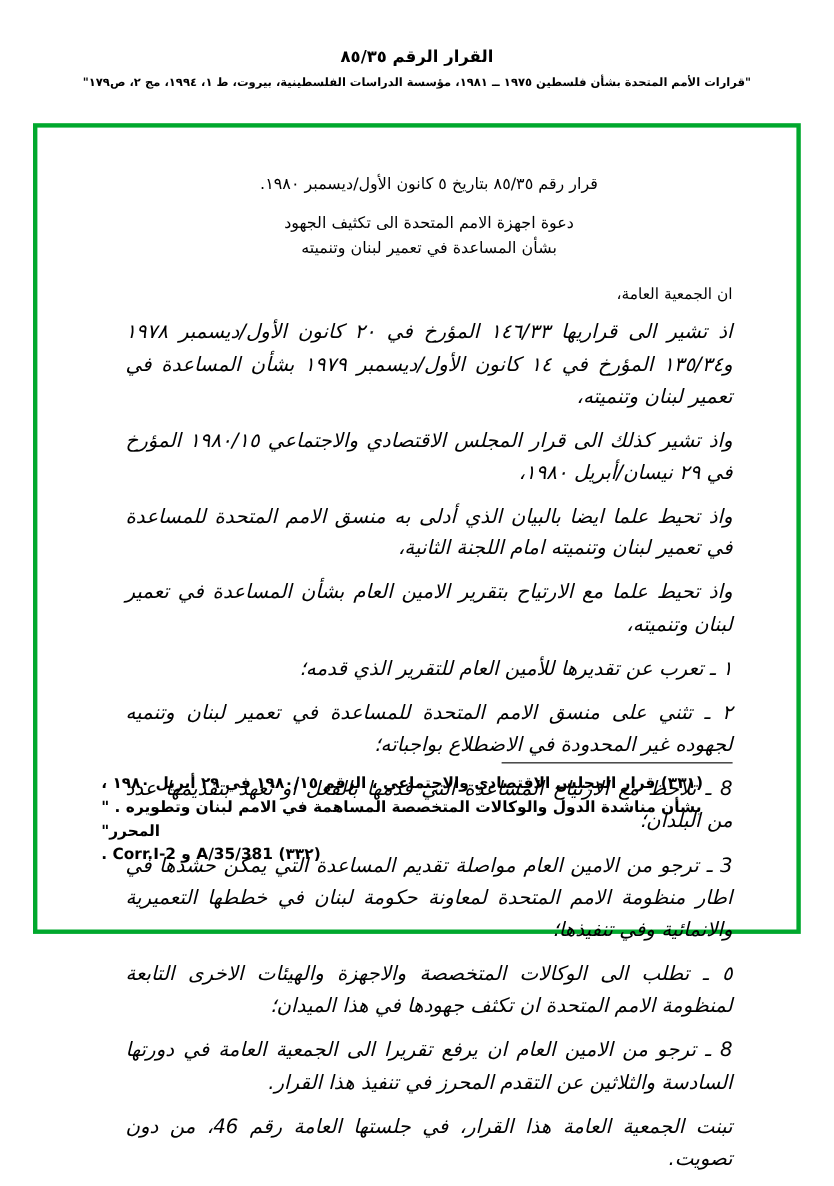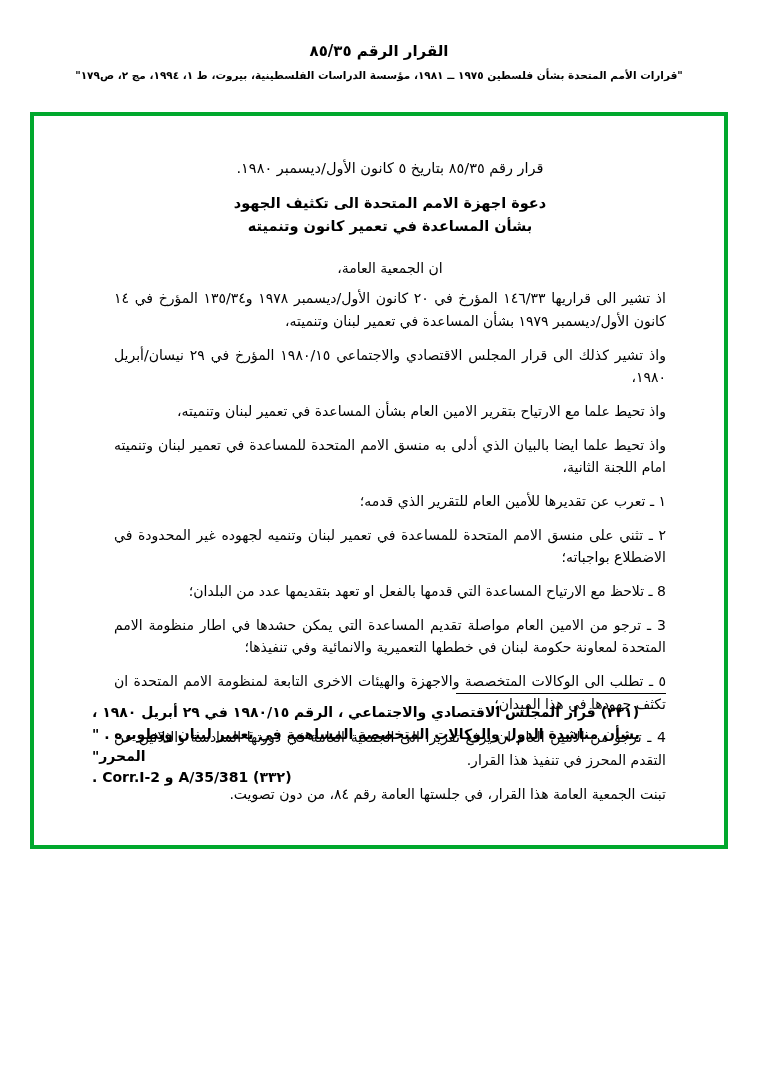--- a/index.html
+++ b/index.html
@@ -54,40 +54,41 @@
     direction: rtl;
   }
   .res-line {
     font-size: 14.5px;
     text-align: center;
     margin: 14px 0 0 0;
     direction: rtl;
   }
   .res-heading {
     font-size: 14.5px;
-    font-weight: bold;
+    font-weight: normal;
     text-align: center;
     margin-top: 16px;
     line-height: 1.6;
     direction: rtl;
   }
   .res-heading .l2 { display: block; }
   .opening {
     font-size: 14px;
     margin-top: 22px;
-    text-align: center;
+    text-align: right;
     direction: rtl;
   }
   .para {
-    font-size: 14px;
+    font-size: 18px;
     line-height: 1.62;
     margin-top: 11px;
     text-align: justify;
     text-justify: inter-word;
     direction: rtl;
+    font-style: italic;
   }
   .notes {
     position: absolute;
     bottom: 56px;
     right: 58px;
     left: 58px;
     direction: rtl;
   }
   .notes-rule {
     width: 210px;
@@ -113,42 +114,42 @@
     <div class="doc-source">"قرارات الأمم المتحدة بشأن فلسطين ١٩٧٥ ــ ١٩٨١، مؤسسة الدراسات الفلسطينية، بيروت، ط ١، ١٩٩٤، مج ٢، ص١٧٩"</div>
   </div>
 
   <div class="frame">
     <div class="frame-inner">
 
       <div class="res-line">قرار رقم ٨٥/٣٥ بتاريخ ٥ كانون الأول/ديسمبر ١٩٨٠.</div>
 
       <div class="res-heading">
         <span>دعوة اجهزة الامم المتحدة الى تكثيف الجهود</span>
-        <span class="l2">بشأن المساعدة في تعمير كانون وتنميته</span>
+        <span class="l2">بشأن المساعدة في تعمير لبنان وتنميته</span>
       </div>
 
       <div class="opening">ان الجمعية العامة،</div>
 
       <div class="para">اذ تشير الى قراريها ١٤٦/٣٣ المؤرخ في ٢٠ كانون الأول/ديسمبر ١٩٧٨ و١٣٥/٣٤ المؤرخ في ١٤ كانون الأول/ديسمبر ١٩٧٩ بشأن المساعدة في تعمير لبنان وتنميته،</div>
       <div class="para">واذ تشير كذلك الى قرار المجلس الاقتصادي والاجتماعي ١٩٨٠/١٥ المؤرخ في ٢٩ نيسان/أبريل ١٩٨٠،</div>
+      <div class="para">واذ تحيط علما ايضا بالبيان الذي أدلى به منسق الامم المتحدة للمساعدة في تعمير لبنان وتنميته امام اللجنة الثانية،</div>
       <div class="para">واذ تحيط علما مع الارتياح بتقرير الامين العام بشأن المساعدة في تعمير لبنان وتنميته،</div>
-      <div class="para">واذ تحيط علما ايضا بالبيان الذي أدلى به منسق الامم المتحدة للمساعدة في تعمير لبنان وتنميته امام اللجنة الثانية،</div>
 
       <div class="para">١ ـ تعرب عن تقديرها للأمين العام للتقرير الذي قدمه؛</div>
       <div class="para">٢ ـ تثني على منسق الامم المتحدة للمساعدة في تعمير لبنان وتنميه لجهوده غير المحدودة في الاضطلاع بواجباته؛</div>
       <div class="para">8 ـ تلاحظ مع الارتياح المساعدة التي قدمها بالفعل او تعهد بتقديمها عدد من البلدان؛</div>
       <div class="para">3 ـ ترجو من الامين العام مواصلة تقديم المساعدة التي يمكن حشدها في اطار منظومة الامم المتحدة لمعاونة حكومة لبنان في خططها التعميرية والانمائية وفي تنفيذها؛</div>
       <div class="para">٥ ـ تطلب الى الوكالات المتخصصة والاجهزة والهيئات الاخرى التابعة لمنظومة الامم المتحدة ان تكثف جهودها في هذا الميدان؛</div>
-      <div class="para">4 ـ ترجو من الامين العام ان يرفع تقريرا الى الجمعية العامة في دورتها السادسة والثلاثين عن التقدم المحرز في تنفيذ هذا القرار.</div>
+      <div class="para">8 ـ ترجو من الامين العام ان يرفع تقريرا الى الجمعية العامة في دورتها السادسة والثلاثين عن التقدم المحرز في تنفيذ هذا القرار.</div>
 
-      <div class="para">تبنت الجمعية العامة هذا القرار، في جلستها العامة رقم ٨٤، من دون تصويت.</div>
+      <div class="para">تبنت الجمعية العامة هذا القرار، في جلستها العامة رقم 46، من دون تصويت.</div>
 
       <div class="notes">
         <div class="notes-rule"></div>
         <div class="note">(٣٣١)  قرار المجلس الاقتصادي والاجتماعي ، الرقم ١٩٨٠/١٥ في ٢٩ أبريل ١٩٨٠ ،</div>
-        <div class="note">بشأن مناشدة الدول والوكالات المتخصصة المساهمة في تعمير لبنان وتطويره . " المحرر"</div>
+        <div class="note">بشأن مناشدة الدول والوكالات المتخصصة المساهمة في الامم لبنان وتطويره . " المحرر"</div>
         <div class="note">(٣٣٢) A/35/381 و Corr.I-2 .</div>
       </div>
 
     </div>
   </div>
 
 </div>
 
 </body></html>

